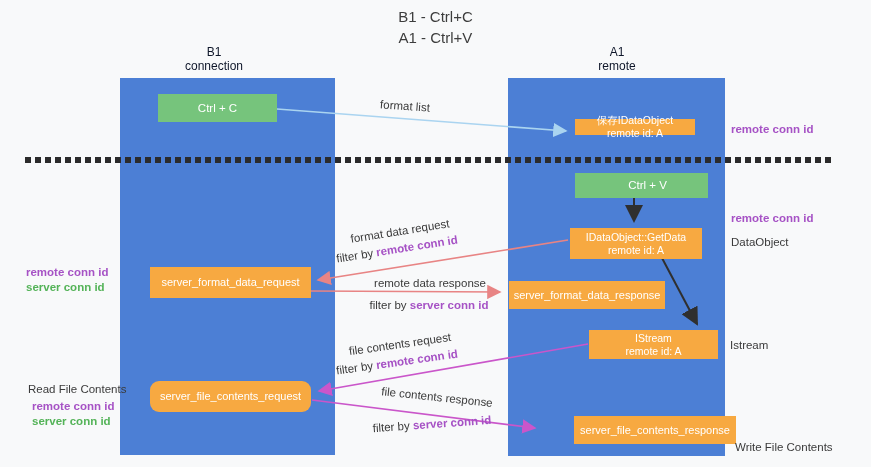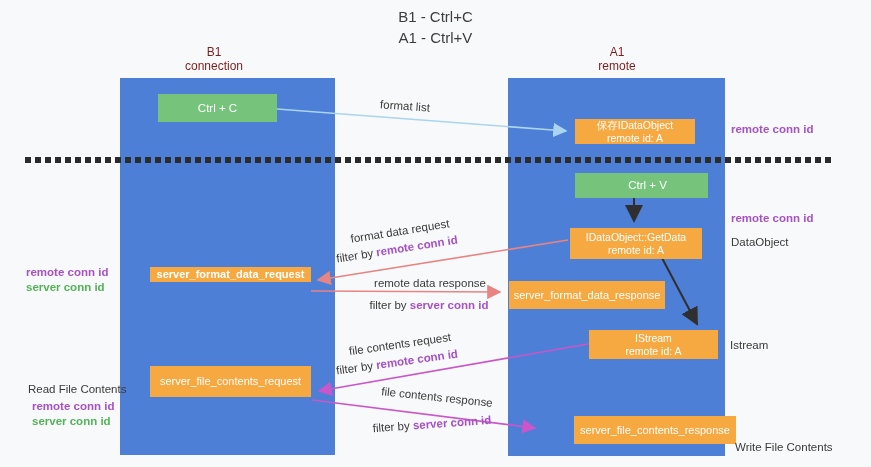--- a/index.html
+++ b/index.html
@@ -1,20 +1,20 @@
 <!DOCTYPE html>
 <html><head>
 <meta charset="utf-8">
 <style>
   html,body{margin:0;padding:0;}
   body{background:#f8f9fa;font-family:"Liberation Sans",sans-serif;}
   .canvas{position:relative;width:871px;height:467px;background:#f8f9fa;overflow:hidden;}
   .abs{position:absolute;}
   .title{left:0;right:0;top:6px;text-align:center;font-size:15px;line-height:21px;color:#3d3d3d;}
-  .lane-header{text-align:center;font-size:12px;line-height:14px;color:#7f1d1d;}
+  .lane-header{text-align:center;font-size:12px;line-height:14px;color:#0f172a;}
   .lane{background:#4c7fd5;}
   .box{position:absolute;display:flex;flex-direction:column;align-items:center;justify-content:center;color:#ffffff;text-align:center;font-size:11px;line-height:13px;}
   .box.orange{background:#f7a941;}
   .box.green{background:#76c47c;font-size:11.5px;}
   .box .small{font-size:10.5px;}
   .al{position:absolute;white-space:nowrap;font-size:11.5px;color:#3a3a3a;}
   .purple{color:#a652c5;font-weight:bold;}
   .annot{position:absolute;white-space:nowrap;font-size:11.5px;color:#3a3a3a;}
   .annot.bold-purple{color:#a652c5;font-weight:bold;}
   .annot.bold-green{color:#54b358;font-weight:bold;}
@@ -67,48 +67,48 @@
     <line x1="568" y1="240" x2="318" y2="280" stroke="#e88484" stroke-width="1.6" marker-end="url(#mk-salmon)"></line>
     <line x1="311" y1="291" x2="500" y2="292" stroke="#e88484" stroke-width="1.6" marker-end="url(#mk-salmon)"></line>
     <line x1="588" y1="344" x2="319" y2="391" stroke="#ca56ca" stroke-width="1.6" marker-end="url(#mk-magenta)"></line>
     <line x1="312" y1="400" x2="535" y2="428" stroke="#ca56ca" stroke-width="1.6" marker-end="url(#mk-magenta)"></line>
   </svg>
 
   <div class="box green" style="left:158px;top:94px;width:119px;height:28px;">
     <div>Ctrl + C</div>
   </div>
 
-  <div class="box orange small" style="left:575px;top:119px;width:120px;height:25px;">
+  <div class="box orange small" style="left:575px;top:119px;width:120px;height:16px;">
     <div class="small">保存IDataObject</div>
     <div class="small">remote id: A</div>
   </div>
 
   <div class="box green" style="left:575px;top:173px;width:121px;height:25px;padding-left:12px;">
     <div>Ctrl + V</div>
   </div>
 
   <div class="box orange" style="left:570px;top:228px;width:132px;height:31px;">
     <div class="small">IDataObject::GetData</div>
     <div class="small">remote id: A</div>
   </div>
 
-  <div class="box orange" style="left:150px;top:267px;width:161px;height:15px;font-weight:bold;">
+  <div class="box orange" style="left:150px;top:267px;width:161px;height:31px;">
     <div>server_format_data_request</div>
   </div>
 
   <div class="box orange" style="left:509px;top:281px;width:156px;height:28px;">
     <div>server_format_data_response</div>
   </div>
 
   <div class="box orange" style="left:589px;top:330px;width:129px;height:29px;">
     <div class="small">IStream</div>
     <div class="small">remote id: A</div>
   </div>
 
-  <div class="box orange" style="left:150px;top:366px;width:161px;height:31px;">
+  <div class="box orange" style="left:150px;top:381px;width:161px;height:31px;border-radius:9px;">
     <div>server_file_contents_request</div>
   </div>
 
   <div class="box orange" style="left:545px;top:416px;width:162px;height:28px;margin-left:29px;">
     <div>server_file_contents_response</div>
   </div>
 
   <div class="al" style="left:405px;top:106px;transform:translate(-50%,-50%) rotate(4deg);">format list</div>
 
   <div class="al" style="left:400px;top:231px;transform:translate(-50%,-50%) rotate(-9deg);">format data request</div>

